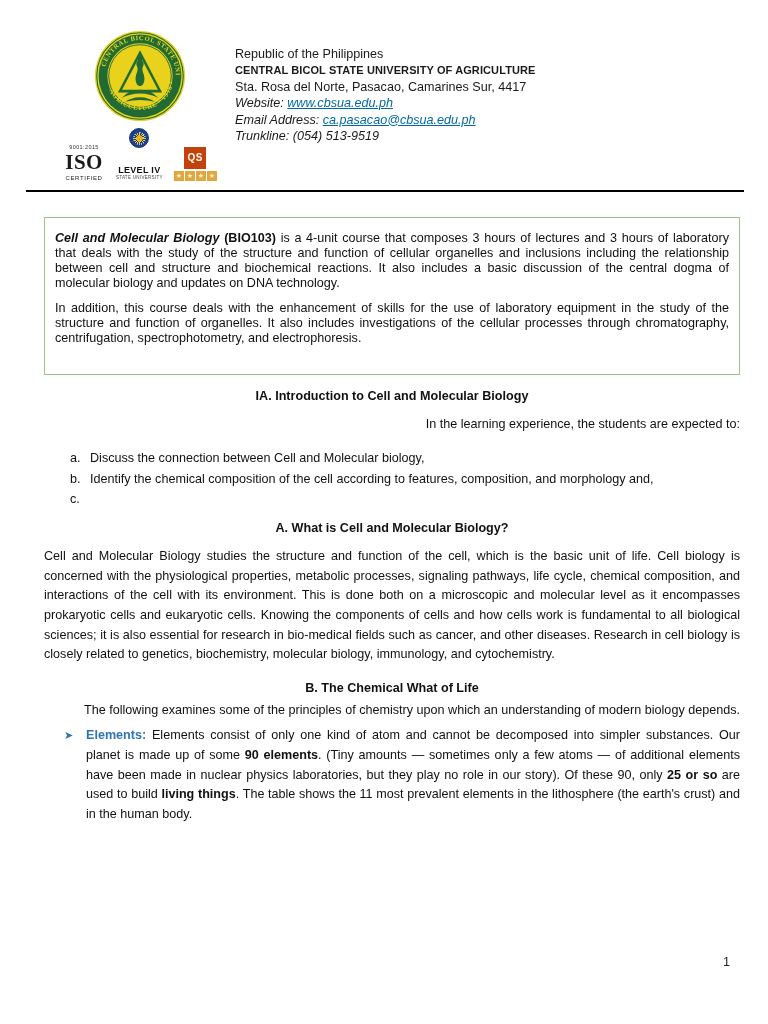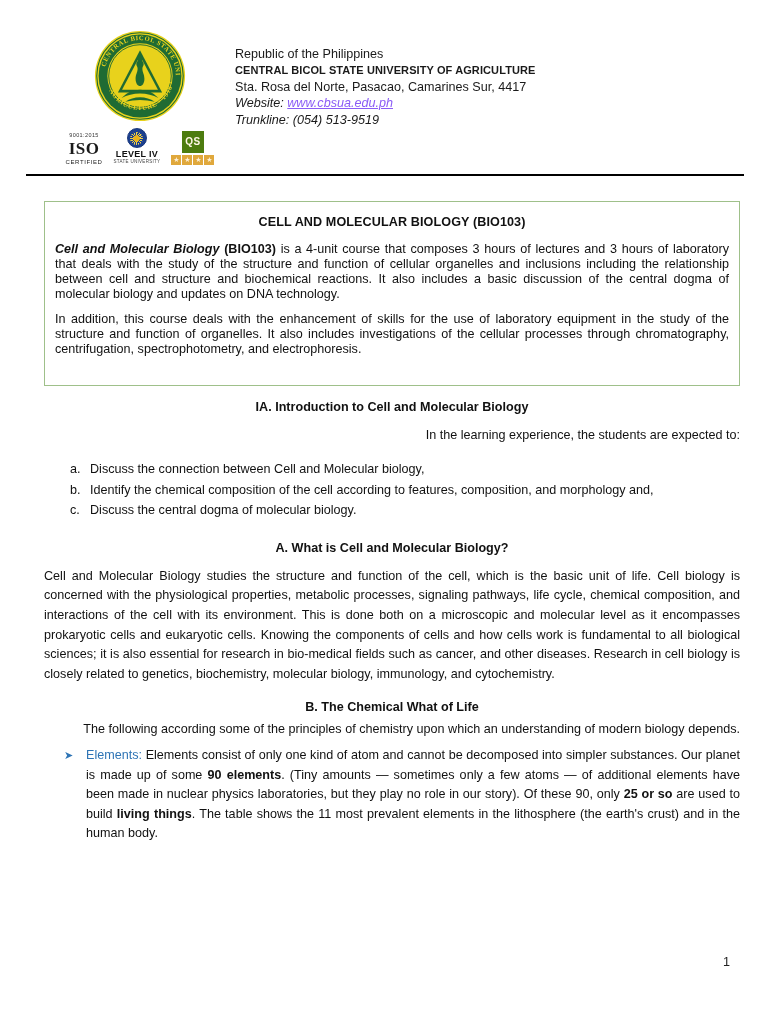--- a/index.html
+++ b/index.html
@@ -53,21 +53,21 @@
   }
   .badge {
     display: flex;
     flex-direction: column;
     align-items: center;
     line-height: 1;
   }
   .iso-mark {
     font-family: "Liberation Serif", serif;
     font-weight: bold;
-    font-size: 17px;
+    font-size: 21px;
     letter-spacing: 0.5px;
     color: #1a1a1a;
     position: relative;
     padding: 0 2px;
   }
   .iso-sub {
     font-size: 5.5px;
     letter-spacing: 0.4px;
     color: #333;
     margin-bottom: 1px;
@@ -98,32 +98,32 @@
     border-radius: 50%;
     background:
       radial-gradient(circle at 50% 50%, #e8b31c 0 34%, transparent 35%),
       repeating-conic-gradient(#f0d24a 0deg 10deg, transparent 10deg 22deg);
   }
   .level-text {
     font-size: 9px;
     font-weight: bold;
     letter-spacing: 0.3px;
     color: #111;
-    margin-top: 2px;
+    margin-top: 18px;
   }
   .level-sub {
     font-size: 4.5px;
     letter-spacing: 0.3px;
     color: #444;
     margin-top: 1px;
   }
   .qs-square {
     width: 22px;
     height: 22px;
-    background: #4d7c0f;
+    background: #c2410c;
     color: #fff7e6;
     font-size: 10px;
     font-weight: bold;
     display: flex;
     align-items: center;
     justify-content: center;
     letter-spacing: 0.5px;
   }
   .qs-stars {
     display: flex;
@@ -154,21 +154,21 @@
   }
   .addr-univ {
     font-size: 11px;
     font-weight: bold;
     letter-spacing: 0.1px;
   }
   .addr-italic {
     font-style: italic;
   }
   .addr-link {
-    color: #8b5cf6;
+    color: #0369a1;
     text-decoration: underline;
     font-style: italic;
   }
 
   .header-rule {
     border: none;
     border-top: 2.2px solid #000;
     margin: 9px 24px 0 26px;
   }
 
@@ -246,21 +246,21 @@
   }
   .arrow-list li .arrow {
     position: absolute;
     left: 20px;
     top: 0;
     color: #2e74b5;
     font-size: 11px;
   }
   .kw-blue {
     color: #2e74b5;
-    font-weight: normal;
+    font-weight: bold;
   }
   b, strong { font-weight: bold; }
   i, em { font-style: italic; }
 
   .page-number {
     position: absolute;
     right: 38px;
     bottom: 55px;
     font-size: 12.6px;
     color: #222;
@@ -330,57 +330,59 @@
     </div>
 
     <div class="address-col">
       <div class="addr-line">Republic of the Philippines</div>
       <div class="addr-line addr-univ">CENTRAL BICOL STATE UNIVERSITY OF AGRICULTURE</div>
       <div class="addr-line">Sta. Rosa del Norte, Pasacao, Camarines Sur, 4417</div>
       <div class="addr-line addr-italic">
         <span>Website:</span>
         <span class="addr-link">www.cbsua.edu.ph</span>
       </div>
+      <div class="addr-line addr-italic">
+        <span>Email Address:</span>
+        <span class="addr-link">ca.pasacao@cbsua.edu.ph</span>
+      </div>
       <div class="addr-line addr-italic">Trunkline: (054) 513-9519</div>
     </div>
   </div>
 
   <hr class="header-rule">
 
   <div class="content">
 
     <div class="course-box">
-      <div class="box-title">CELL AND MOLECULAR BIOLOGY (BIO103)</div>
       <p class="box-para"><b><i>Cell and Molecular Biology</i></b><b> (BIO103)</b><span> is a 4-unit course that composes 3 hours of lectures and 3 hours of laboratory that deals with the study of the structure and function of cellular organelles and inclusions including the relationship between cell and structure and biochemical reactions. It also includes a basic discussion of the central dogma of molecular biology and updates on DNA technology.</span></p>
       <p class="box-para">In addition, this course deals with the enhancement of skills for the use of laboratory equipment in the study of the structure and function of organelles. It also includes investigations of the cellular processes through chromatography, centrifugation, spectrophotometry, and electrophoresis.</p>
     </div>
 
     <div class="sec-heading">IA. Introduction to Cell and Molecular Biology</div>
     <p class="para">In the learning experience, the students are expected to:</p>
 
     <ul class="alpha-list">
       <li>
         <span class="marker">a.</span>
         <span>Discuss the connection between Cell and Molecular biology,</span>
       </li>
       <li>
         <span class="marker">b.</span>
         <span>Identify the chemical composition of the cell according to features, composition, and morphology and,</span>
       </li>
       <li>
         <span class="marker">c.</span>
-        <span>Discuss the central dogma of molecular biology.</span>
       </li>
     </ul>
 
-    <div class="sec-heading" style="margin-top:20px;">A. What is Cell and Molecular Biology?</div>
+    <div class="sec-heading" style="margin-top:32px;">A. What is Cell and Molecular Biology?</div>
     <p class="para justify">Cell and Molecular Biology studies the structure and function of the cell, which is the basic unit of life. Cell biology is concerned with the physiological properties, metabolic processes, signaling pathways, life cycle, chemical composition, and interactions of the cell with its environment. This is done both on a microscopic and molecular level as it encompasses prokaryotic cells and eukaryotic cells. Knowing the components of cells and how cells work is fundamental to all biological sciences; it is also essential for research in bio-medical fields such as cancer, and other diseases. Research in cell biology is closely related to genetics, biochemistry, molecular biology, immunology, and cytochemistry.</p>
 
     <div class="sec-heading tight">B. The Chemical What of Life</div>
-    <p class="para" style="margin-top:6px;">The following according some of the principles of chemistry upon which an understanding of modern biology depends.</p>
+    <p class="para" style="margin-top:6px;">The following examines some of the principles of chemistry upon which an understanding of modern biology depends.</p>
 
     <ul class="arrow-list">
       <li>
         <span class="arrow">➤</span><span class="kw-blue">Elements:</span><span> Elements consist of only one kind of atom and cannot be decomposed into simpler substances. Our planet is made up of some </span><b>90 elements</b><span>. (Tiny amounts — sometimes only a few atoms — of additional elements have been made in nuclear physics laboratories, but they play no role in our story). Of these 90, only </span><b>25 or so</b><span> are used to build </span><b>living things</b><span>. The table shows the 11 most prevalent elements in the lithosphere (the earth's crust) and in the human body.</span>
       </li>
     </ul>
 
   </div>
 
   <div class="page-number">1</div>

